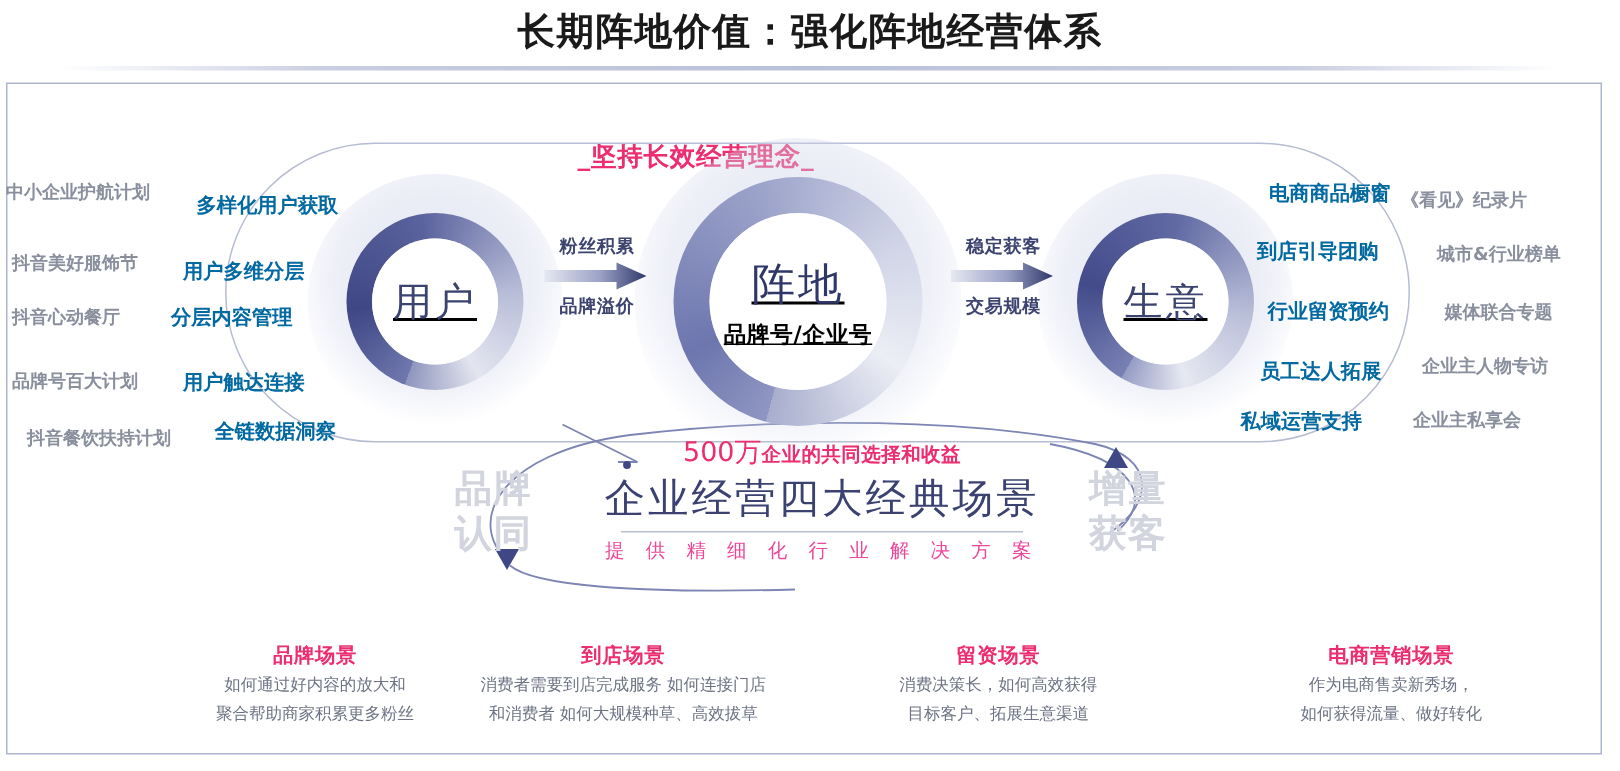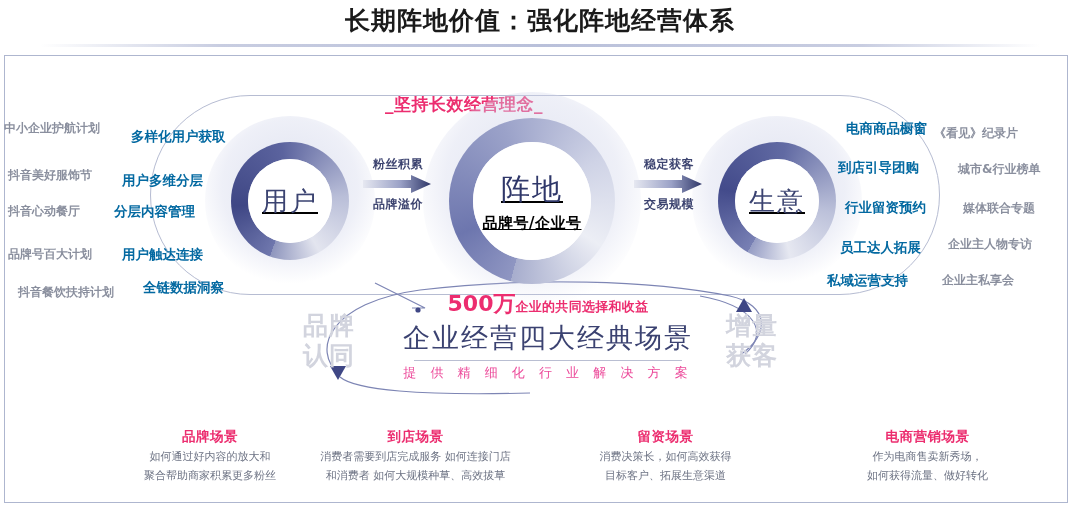--- a/index.html
+++ b/index.html
@@ -78,21 +78,21 @@
 
   
   .wordlist{position:absolute;}
   .wordlist .w{white-space:nowrap;position:absolute;}
   .outer .w{font-size:12px;color:#8a8f9e;font-weight:bold;}
   .inner .w{font-size:13.5px;color:#0369a1;font-weight:bold;}
 
   
   .centerblock{position:absolute;left:383px;top:289px;width:330px;text-align:center;}
   .cb-r1{font-size:13px;font-weight:bold;color:#ec2d6f;letter-spacing:.3px;white-space:nowrap;}
-  .cb-r1 .big{font-size:22px;font-weight:bold;letter-spacing:0;text-align:right;}
+  .cb-r1 .big{font-size:18px;font-weight:normal;letter-spacing:0;text-align:right;}
   .cb-r2{font-size:27px;font-weight:500;color:#3b4271;letter-spacing:2px;margin-top:1px;}
   .cb-rule{width:268px;height:1px;background:#b9bed2;margin:4px auto 3px;}
   .cb-r3{font-size:13px;color:#ec4899;letter-spacing:5px;}
 
   
   .fadelabel{position:absolute;font-size:25px;font-weight:bold;color:#d2d4de;
              line-height:30px;text-align:center;letter-spacing:1px;}
   #fade-left{left:299px;top:311px;width:60px;}
   #fade-right{left:722px;top:311px;width:60px;}
 

